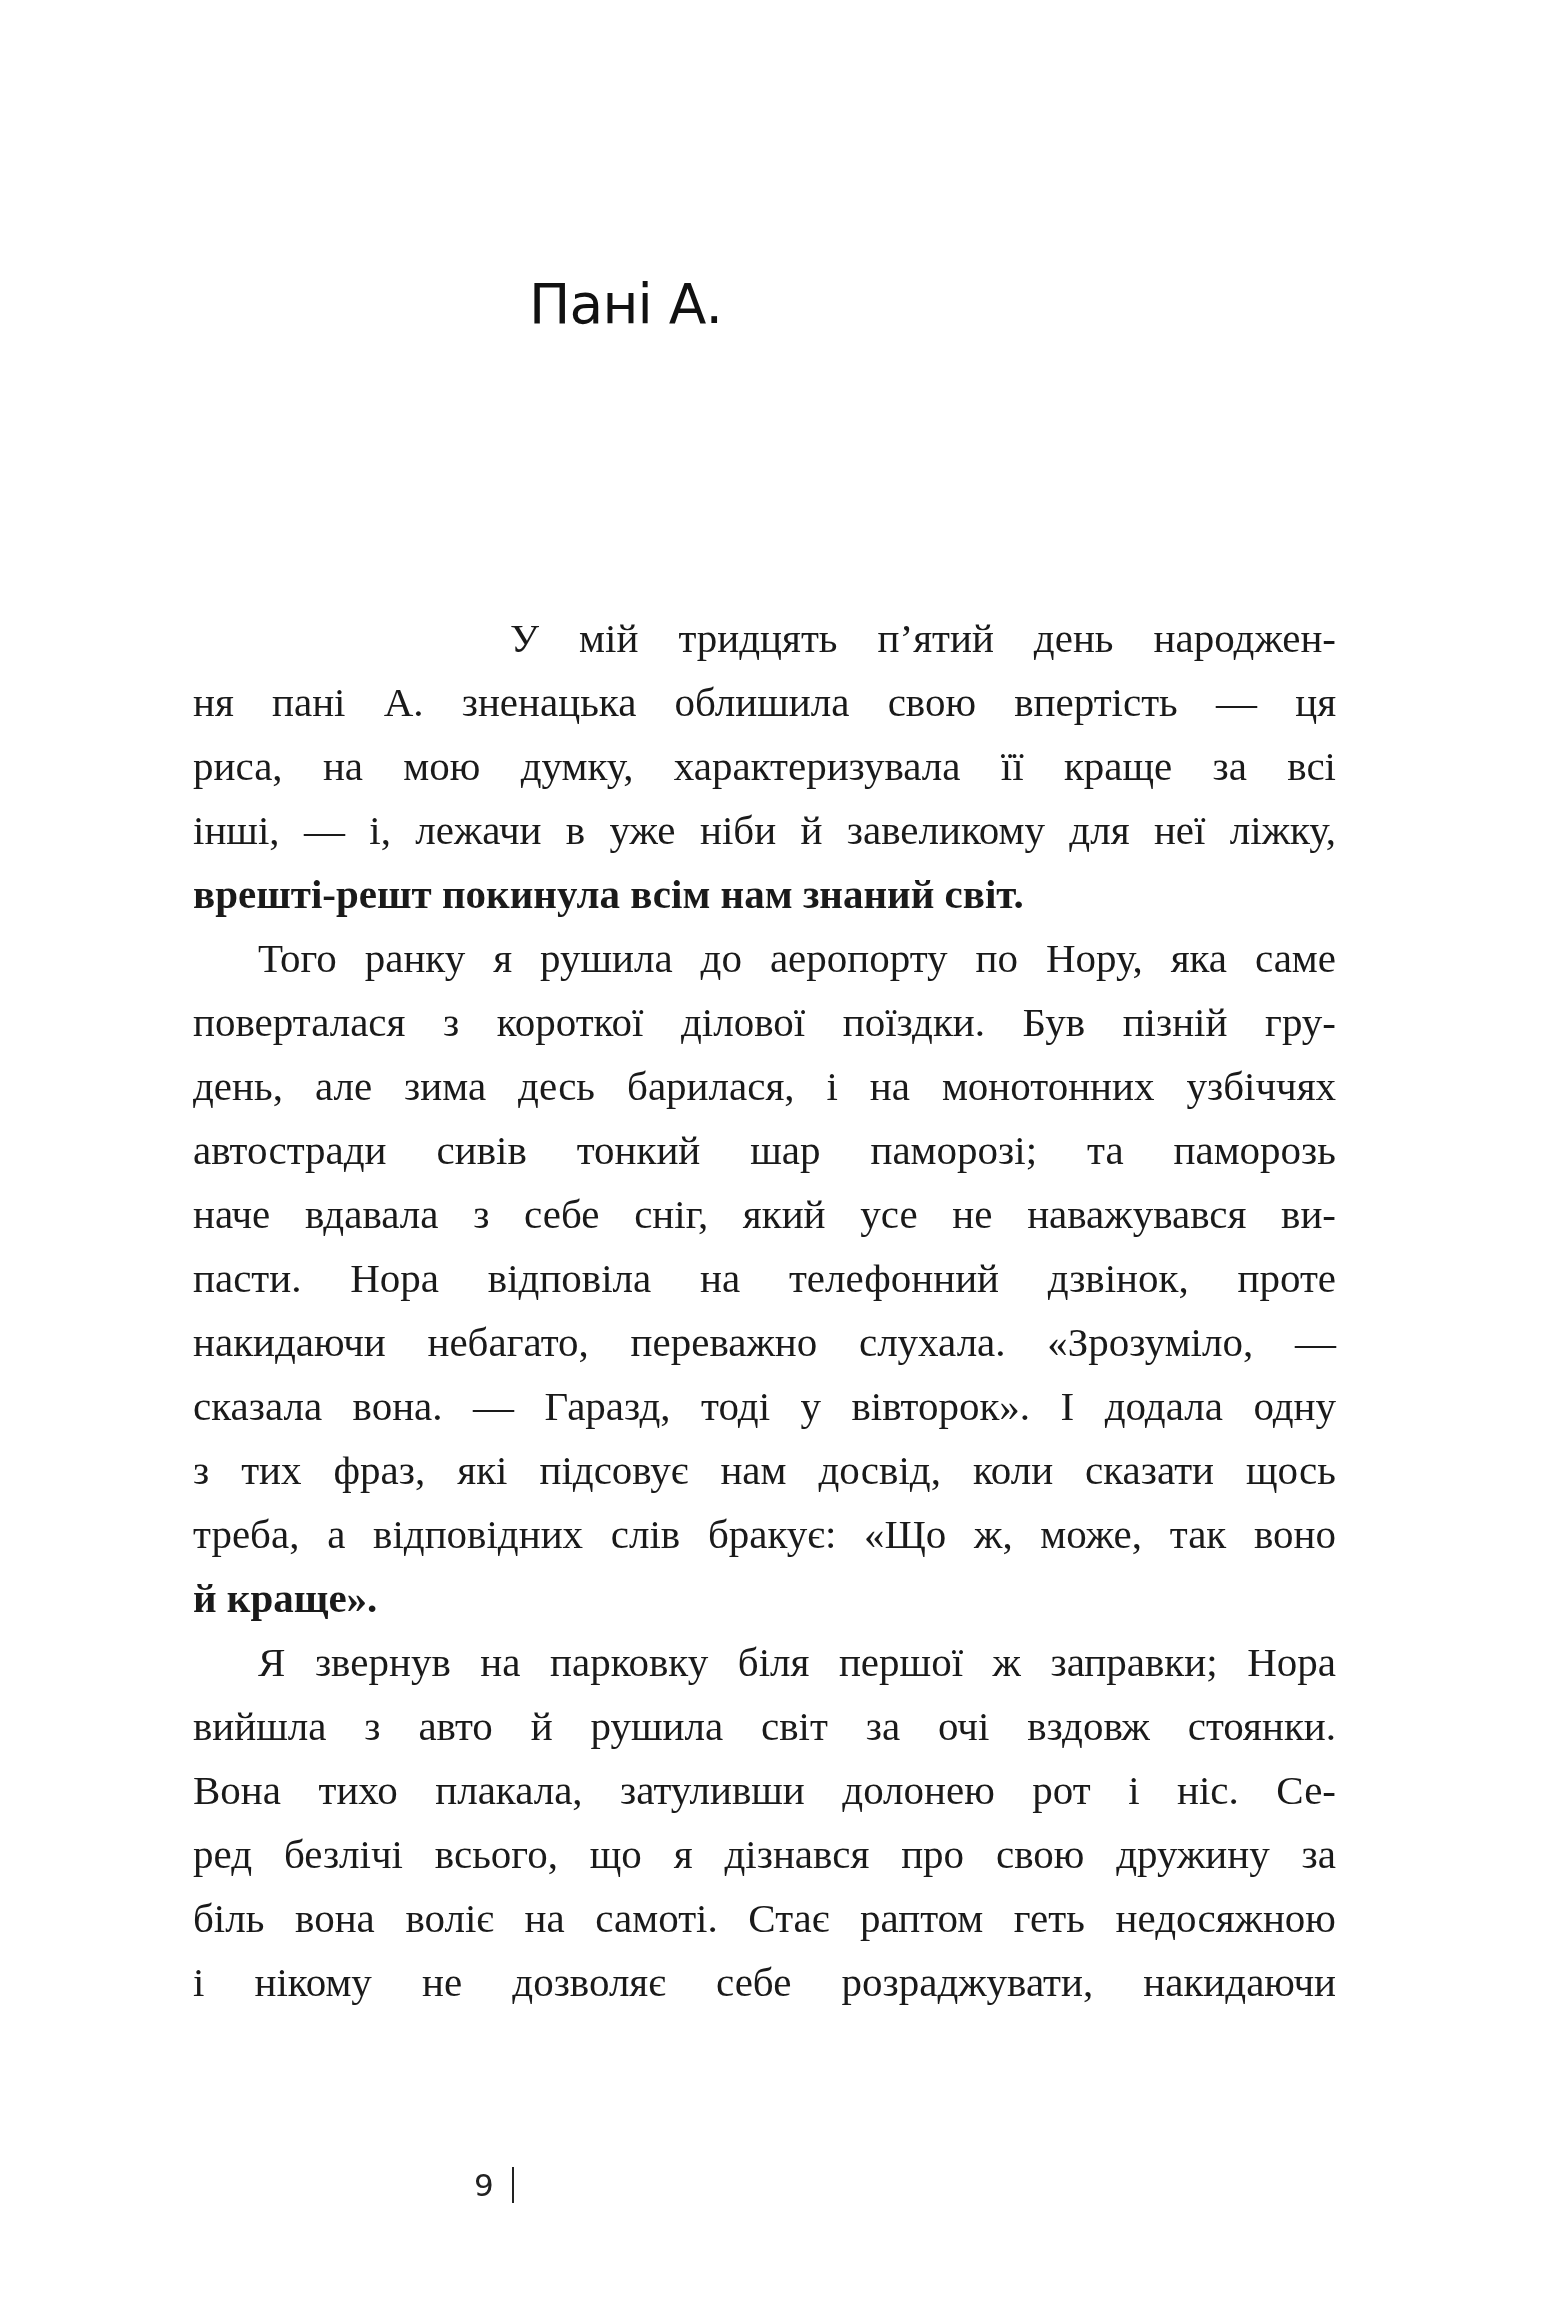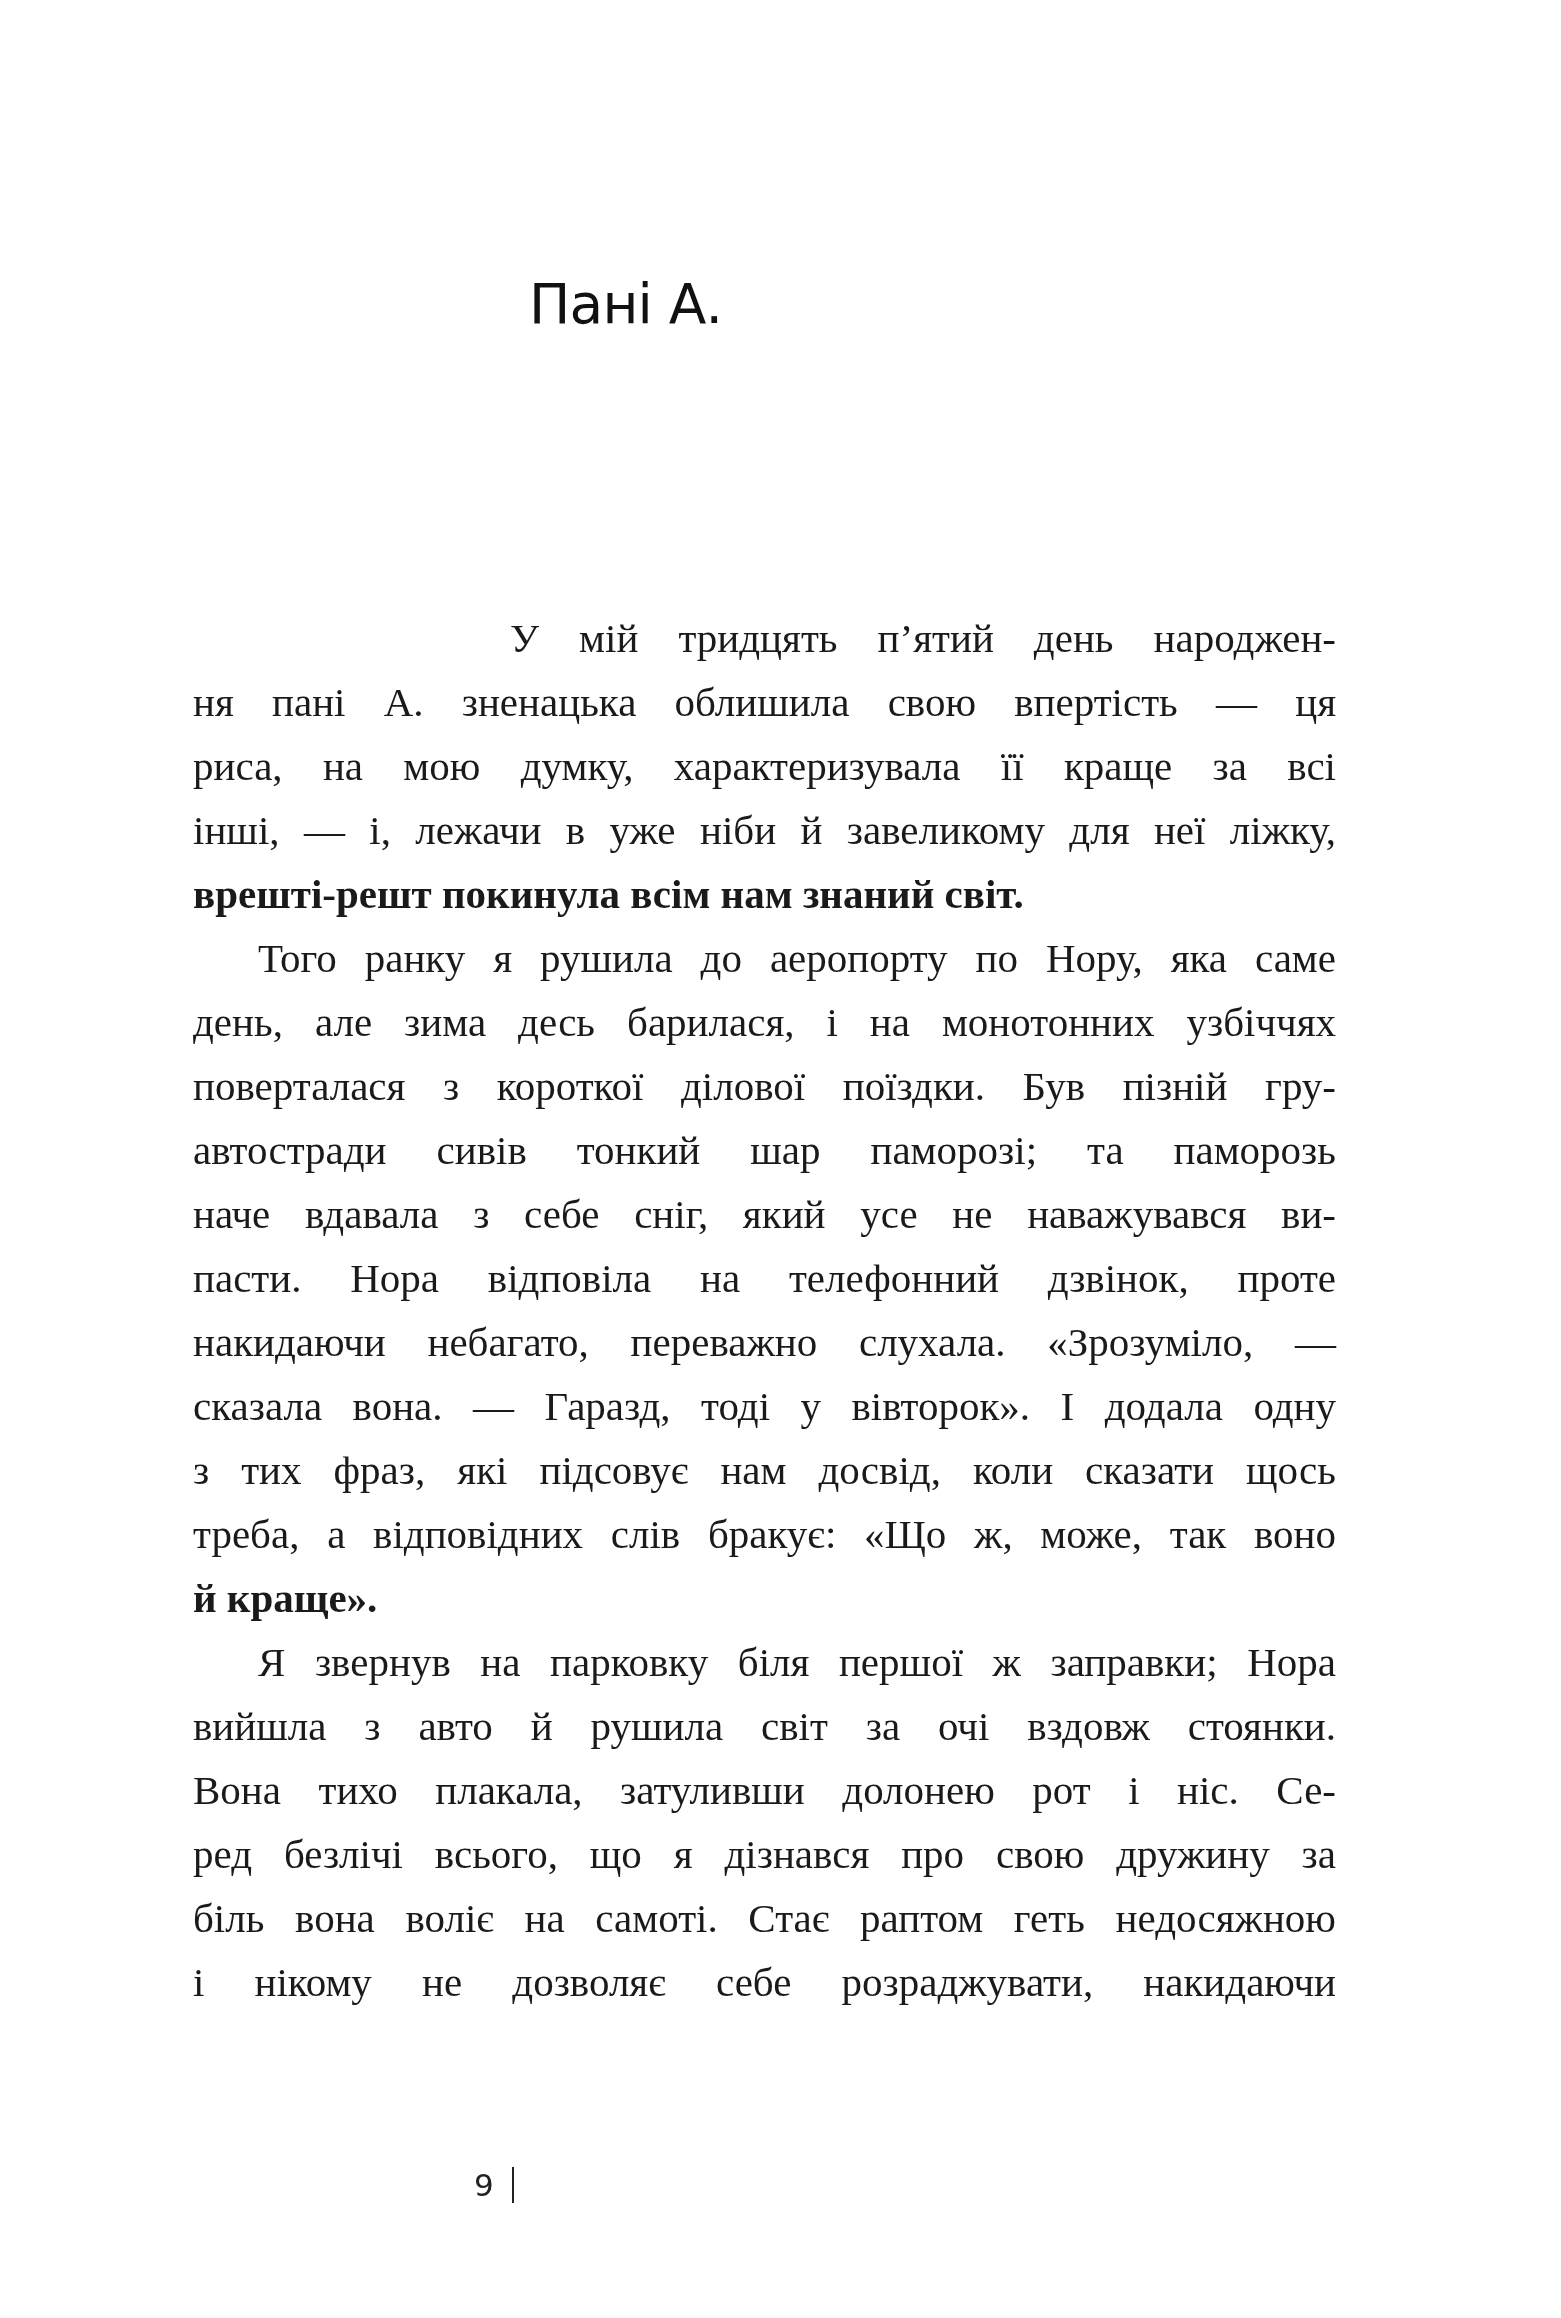--- a/index.html
+++ b/index.html
@@ -87,22 +87,22 @@
 
   <div class="body-text">
 
     <span class="line first-indent">У мій тридцять п’ятий день народжен-</span>
     <span class="line">ня пані А. зненацька облишила свою впертість — ця</span>
     <span class="line">риса, на мою думку, характеризувала її краще за всі</span>
     <span class="line">інші, — і, лежачи в уже ніби й завеликому для неї ліжку,</span>
     <span class="line last">врешті-решт покинула всім нам знаний світ.</span>
 
     <span class="line para-indent">Того ранку я рушила до аеропорту по Нору, яка саме</span>
+    <span class="line">поверталася з короткої ділової поїздки. Був пізній гру-</span>
     <span class="line">день, але зима десь барилася, і на монотонних узбіччях</span>
-    <span class="line">поверталася з короткої ділової поїздки. Був пізній гру-</span>
     <span class="line">автостради сивів тонкий шар паморозі; та паморозь</span>
     <span class="line">наче вдавала з себе сніг, який усе не наважувався ви-</span>
     <span class="line">пасти. Нора відповіла на телефонний дзвінок, проте</span>
     <span class="line">накидаючи небагато, переважно слухала. «Зрозуміло, —</span>
     <span class="line">сказала вона. — Гаразд, тоді у вівторок». І додала одну</span>
     <span class="line">з тих фраз, які підсовує нам досвід, коли сказати щось</span>
     <span class="line">треба, а відповідних слів бракує: «Що ж, може, так воно</span>
     <span class="line last">й краще».</span>
 
     <span class="line para-indent">Я звернув на парковку біля першої ж заправки; Нора</span>

